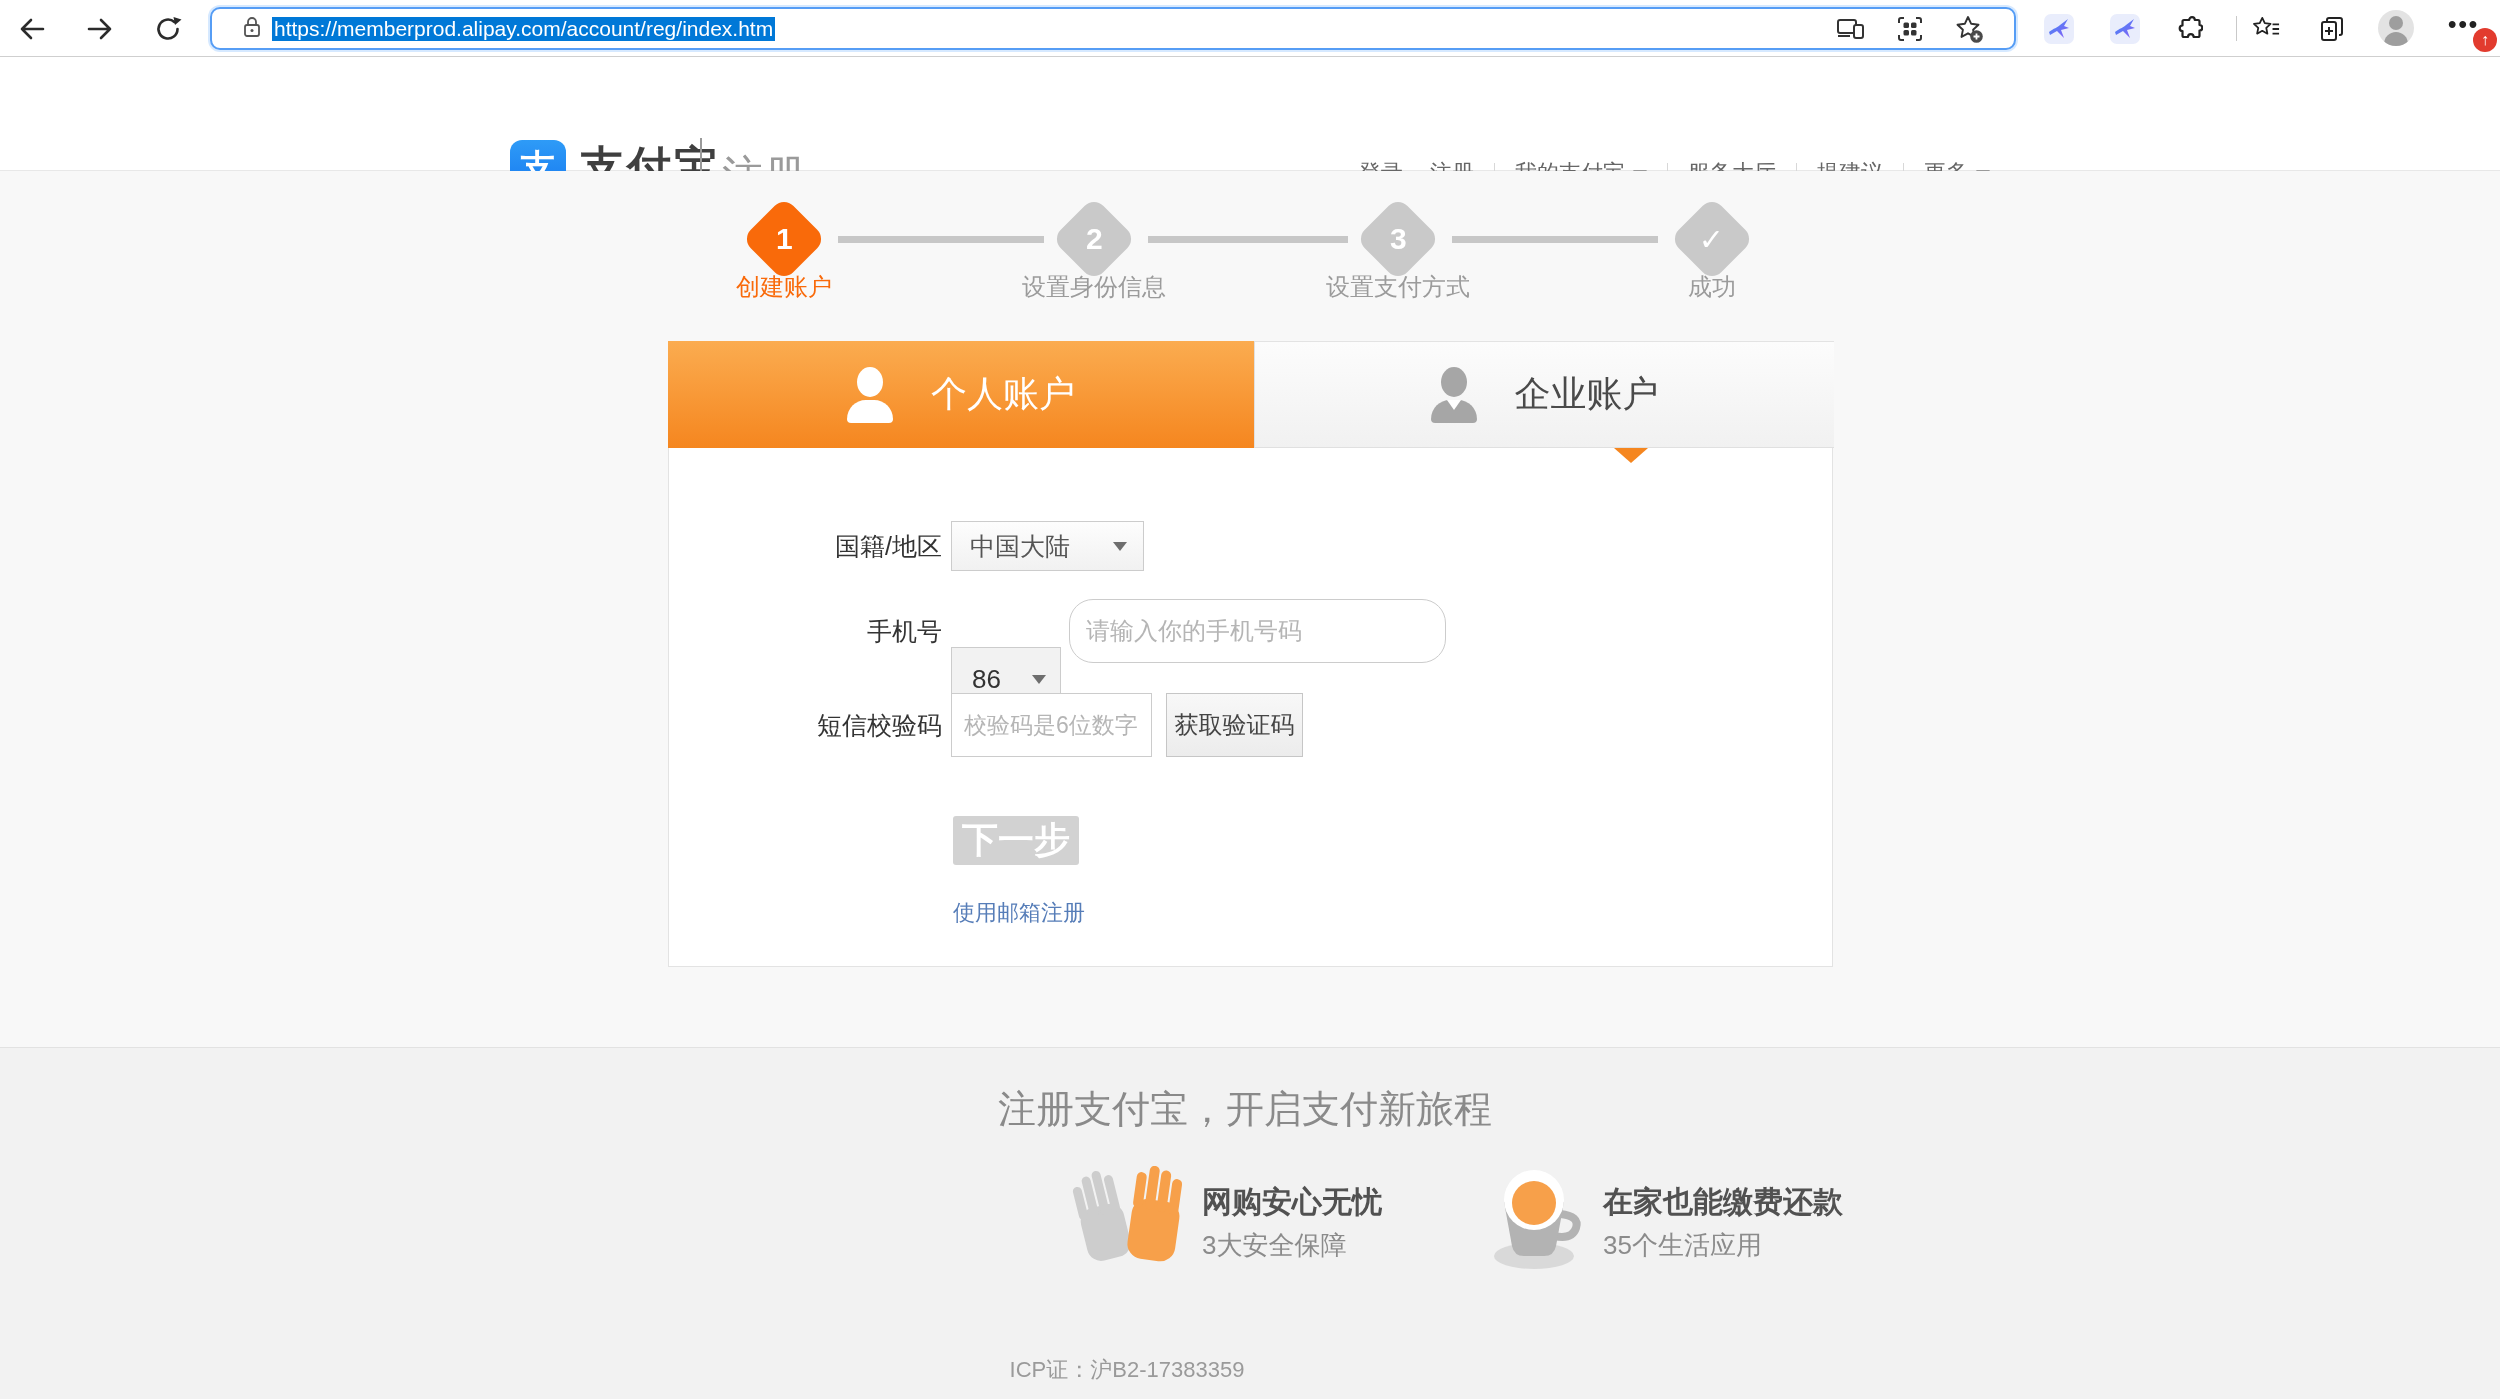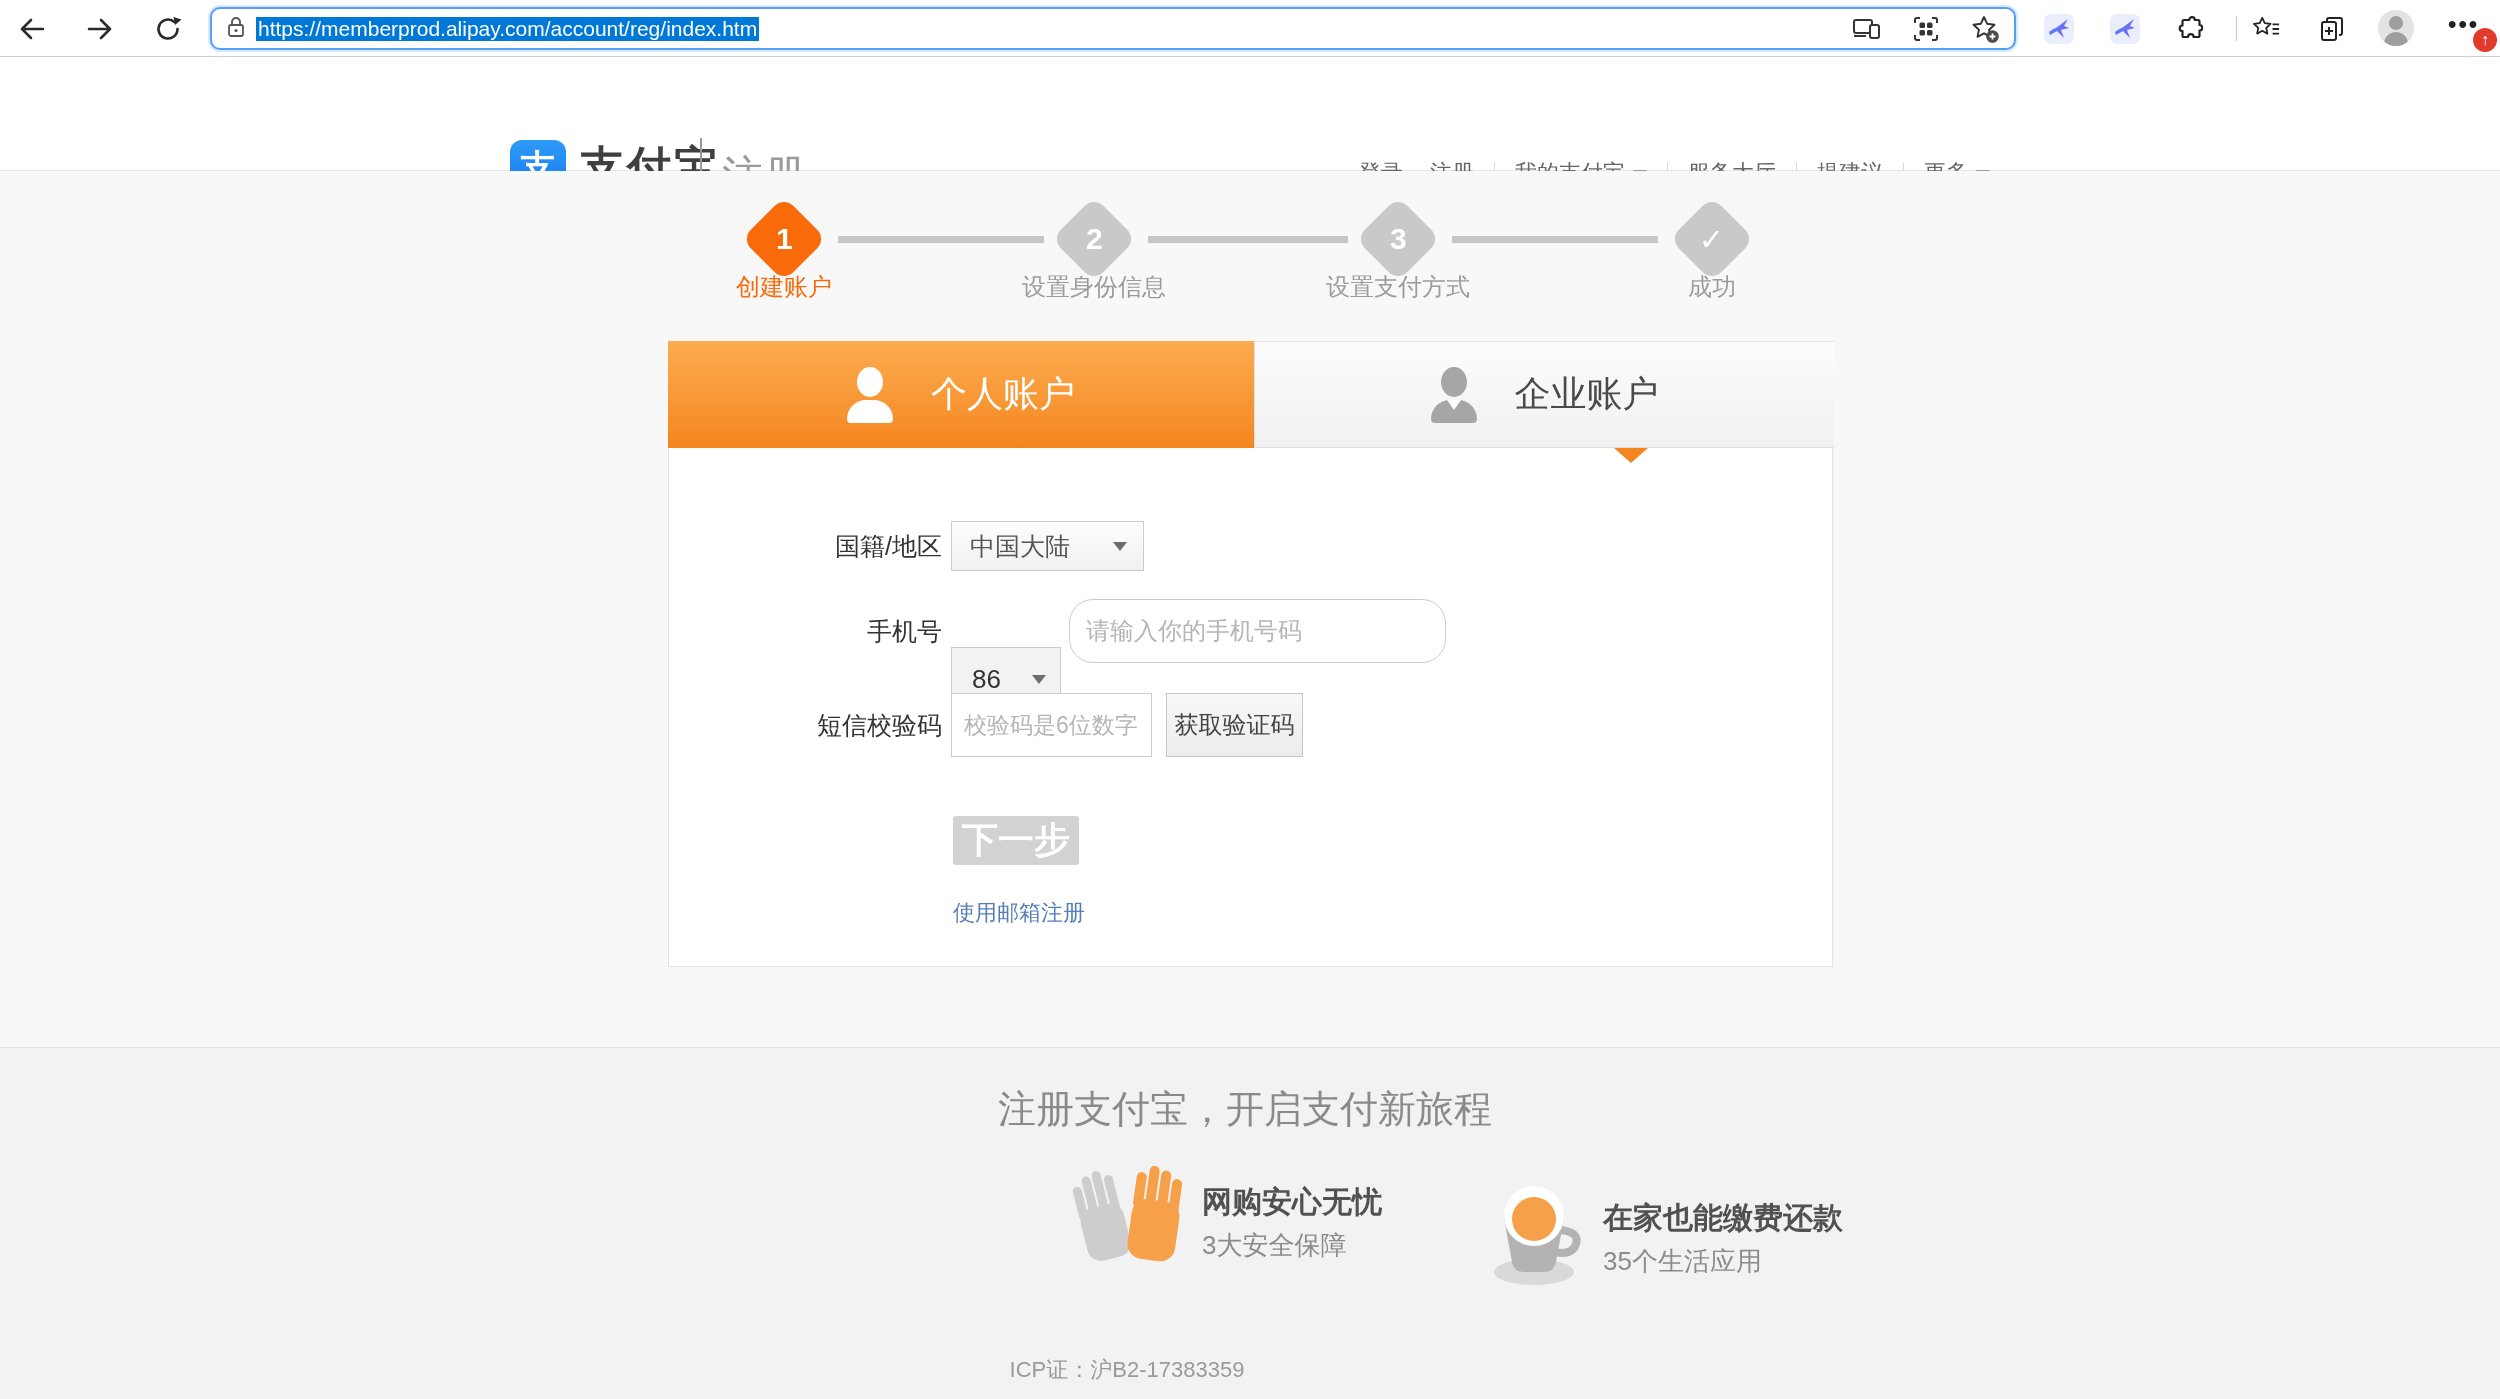--- a/index.html
+++ b/index.html
@@ -4,21 +4,21 @@
 <style>
   * { margin:0; padding:0; box-sizing:border-box; }
   html,body { width:2500px; height:1399px; }
   body { font-family:"Liberation Sans","DejaVu Sans",sans-serif; background:#fff; }
   .screen { position:relative; width:2500px; height:1399px; overflow:hidden; background:#fff; }
 
   
   .toolbar { position:absolute; left:0; top:0; width:2500px; height:57px; background:#fff; border-bottom:1px solid #cfcfcf; }
   .nav-btn { position:absolute; top:13px; width:32px; height:32px; display:flex; align-items:center; justify-content:center; cursor:pointer; }
   .nav-btn svg { display:block; }
-  .urlbar { position:absolute; left:210px; top:7px; width:1806px; height:43px; background:#fff; border:2px solid #569df5; border-radius:10px; box-shadow:0 0 0 2px #d6e9ff; display:flex; align-items:center; padding:0 14px; }
+  .urlbar { position:absolute; left:210px; top:7px; width:1806px; height:43px; background:#fff; border:2px solid #569df5; border-radius:10px; box-shadow:0 0 0 2px #d6e9ff; display:flex; align-items:center; padding:0 30px; }
   .urlbar .lock { margin-right:10px; flex:0 0 auto; }
   .url-text { font-size:21px; color:#fff; white-space:nowrap; overflow:hidden; flex:1 1 auto; }
   .url-text .sel { background:#0078d7; color:#fff; padding:3px 2px; }
   .urlbar-right { display:flex; align-items:center; gap:30px; flex:0 0 auto; margin-left:12px; }
   .ext-btn { position:absolute; top:14px; width:30px; height:30px; border-radius:7px; background:#e9edfc; display:flex; align-items:center; justify-content:center; cursor:pointer; }
   .tb-icon { position:absolute; top:15px; width:28px; height:28px; display:flex; align-items:center; justify-content:center; cursor:pointer; }
   .tb-divider { position:absolute; top:16px; width:1px; height:25px; background:#c9c9c9; }
   .avatar { position:absolute; left:2378px; top:10px; width:36px; height:36px; border-radius:50%; background:#e3e3e3; overflow:hidden; cursor:pointer; }
   .avatar .a-head { position:absolute; left:50%; top:6px; transform:translateX(-50%); width:14px; height:14px; border-radius:50%; background:#9e9e9e; }
   .avatar .a-body { position:absolute; left:50%; top:22px; transform:translateX(-50%); width:24px; height:14px; border-radius:12px 12px 0 0; background:#9e9e9e; }
@@ -289,21 +289,21 @@
           <rect x="58" y="8" width="10" height="36" rx="5"></rect>
           <rect x="70" y="0" width="10" height="44" rx="5"></rect>
           <rect x="82" y="3" width="10" height="42" rx="5"></rect>
           <rect x="94" y="10" width="10" height="36" rx="5"></rect>
         </g>
       </svg>
       <div class="f-title" style="left:130px; top:18px;">网购安心无忧</div>
       <div class="f-sub" style="left:130px; top:64px;">3大安全保障</div>
     </div>
 
-    <div class="feature" style="left:1488px; top:136px; width:400px; height:135px;">
+    <div class="feature" style="left:1488px; top:120px; width:400px; height:135px;">
       <svg width="95" height="102" viewBox="0 0 95 102" style="position:absolute; left:0; top:2px;">
         <ellipse cx="46" cy="86" rx="40" ry="13" fill="#d9d9d9"></ellipse>
         <path d="M72 44 Q92 46 88 58 Q84 70 66 66" fill="none" stroke="#b3b3b3" stroke-width="8"></path>
         <path d="M16 32 L76 32 L68 76 Q66 86 56 86 L36 86 Q26 86 24 76 Z" fill="#b3b3b3"></path>
         <circle cx="46" cy="30" r="30" fill="#ffffff"></circle>
         <circle cx="46" cy="33" r="22" fill="#f7a04a"></circle>
       </svg>
       <div class="f-title" style="left:115px; top:14px;">在家也能缴费还款</div>
       <div class="f-sub" style="left:115px; top:60px;">35个生活应用</div>
     </div>

